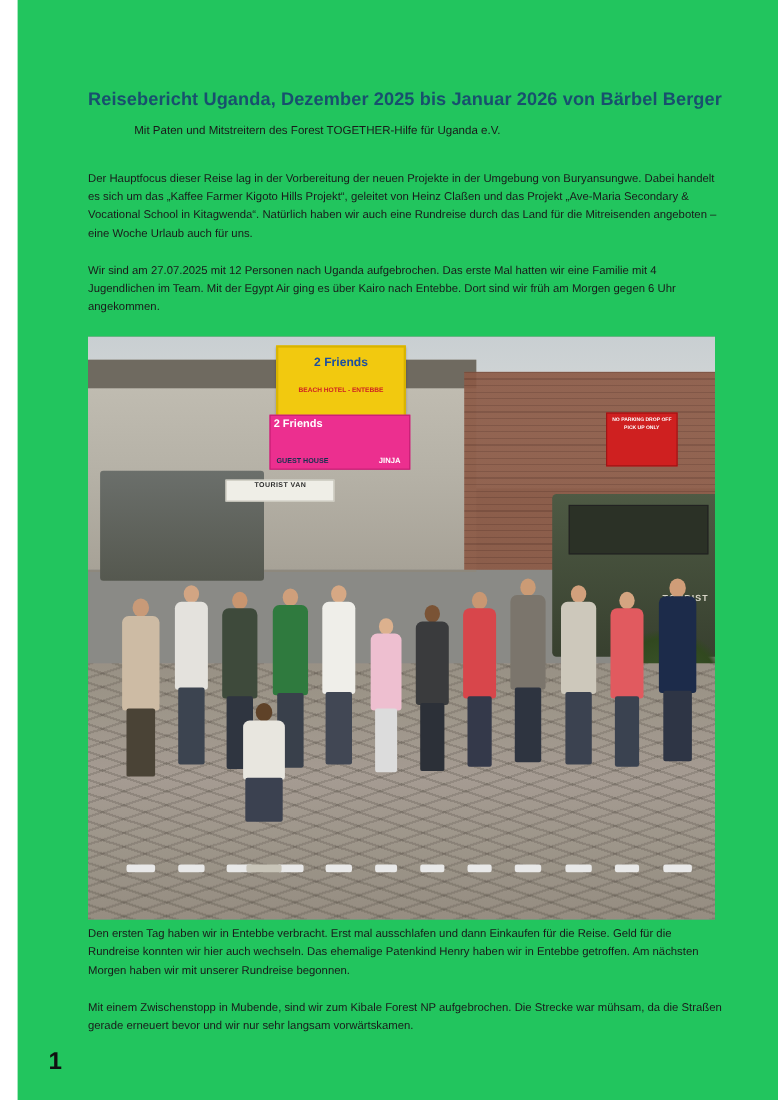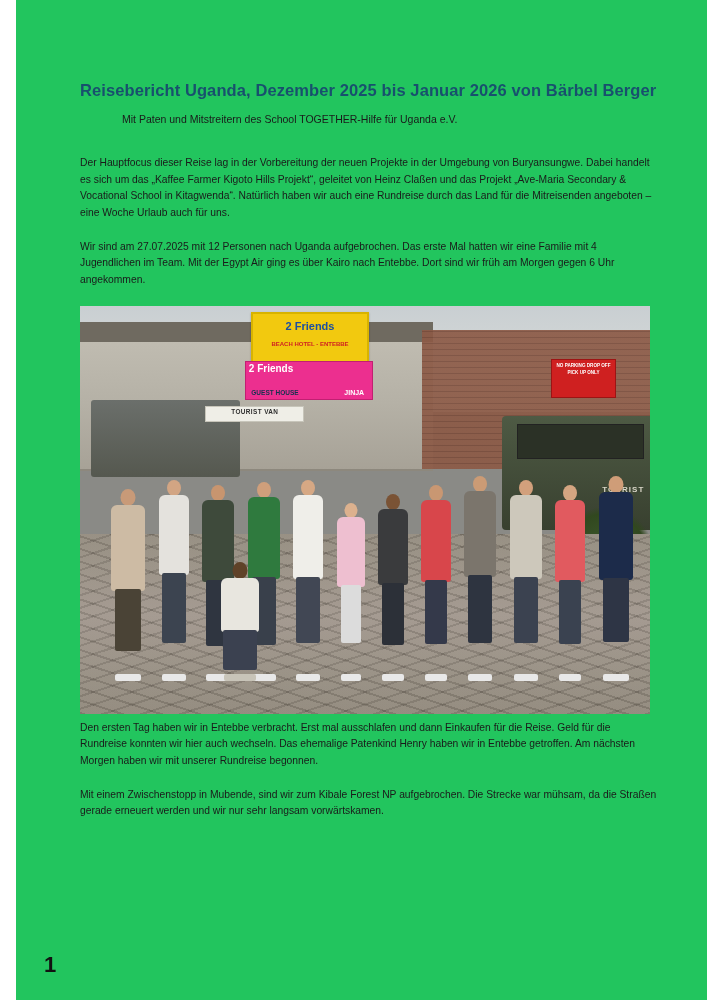--- a/index.html
+++ b/index.html
@@ -49,21 +49,21 @@
     margin: 0 0 17px 0;
     color: #1a1a1a;
     text-align: left;
   }
   .figure {
     margin: 10px 0 6px 0;
     width: 570px;
   }
   .photo {
     width: 570px;
-    height: 408px;
+    height: 530px;
     position: relative;
     overflow: hidden;
     background: #8a8a86;
     border: 0;
   }
   .caption {
     font-size: 10.2px;
     color: #1a1a1a;
     margin: 7px 0 16px 0;
     line-height: 1.4;
@@ -199,21 +199,21 @@
     background: #e8e8e8; border-radius: 2px; height: 7px;
   }
 </style>
 </head>
 <body>
 
 <div class="page">
   <div class="content">
 
     <h1 class="doc-title">Reisebericht Uganda, Dezember 2025 bis Januar 2026 von Bärbel Berger</h1>
-    <div class="doc-subtitle">Mit Paten und Mitstreitern des School TOGETHER-Hilfe für Uganda e.V.</div>
+    <div class="doc-subtitle">Mit Paten und Mitstreitern des Forest TOGETHER-Hilfe für Uganda e.V.</div>
 
     <p class="body-text">Der Hauptfocus dieser Reise lag  in der Vorbereitung der neuen Projekte in der Umgebung von Buryansungwe. Dabei handelt es sich um das „Kaffee Farmer Kigoto Hills Projekt“, geleitet von Heinz Claßen und das Projekt „Ave-Maria Secondary &amp; Vocational School in Kitagwenda“. Natürlich haben wir auch eine Rundreise durch das Land für die Mitreisenden angeboten – eine Woche Urlaub auch für uns.</p>
     <p class="body-text">Wir sind am 27.07.2025 mit 12 Personen nach Uganda aufgebrochen. Das erste Mal hatten wir eine Familie mit 4 Jugendlichen im Team. Mit der Egypt Air ging es über Kairo nach Entebbe. Dort sind wir früh am Morgen gegen 6 Uhr angekommen.</p>
 
     <div class="figure">
       <div class="photo">
         <div class="sky"></div>
         <div class="building"></div>
         <div class="building-roof"></div>
         <div class="brick-wall"></div>
@@ -327,17 +327,17 @@
             <div class="head" style="top:0;width:15px;height:17px;background:#5f4228;"></div>
             <div class="body" style="top:16px;width:38px;height:54px;background:#e8e6df;"></div>
             <div class="legs" style="top:68px;width:34px;height:40px;background:#3b4150;"></div>
             <div class="shoes" style="bottom:0;width:32px;background:#c8c4b8;"></div>
           </div>
         </div>
       </div>
     </div>
 
     <p class="body-text">Den ersten Tag haben wir in Entebbe verbracht. Erst mal ausschlafen und dann Einkaufen für die Reise. Geld für die Rundreise konnten wir hier auch wechseln. Das ehemalige Patenkind Henry haben wir in Entebbe getroffen. Am nächsten Morgen haben wir mit unserer Rundreise begonnen.</p>
-    <p class="body-text">Mit einem Zwischenstopp in Mubende, sind wir zum Kibale Forest NP aufgebrochen. Die Strecke war mühsam, da die Straßen gerade erneuert werden und wir nur sehr langsam vorwärtskamen.</p>
+    <p class="body-text">Mit einem Zwischenstopp in Mubende, sind wir zum Kibale Forest NP aufgebrochen. Die Strecke war mühsam, da die Straßen gerade erneuert bevor und wir nur sehr langsam vorwärtskamen.</p>
   </div>
 
   <div class="page-number">1</div>
 </div>
 
 </body></html>

